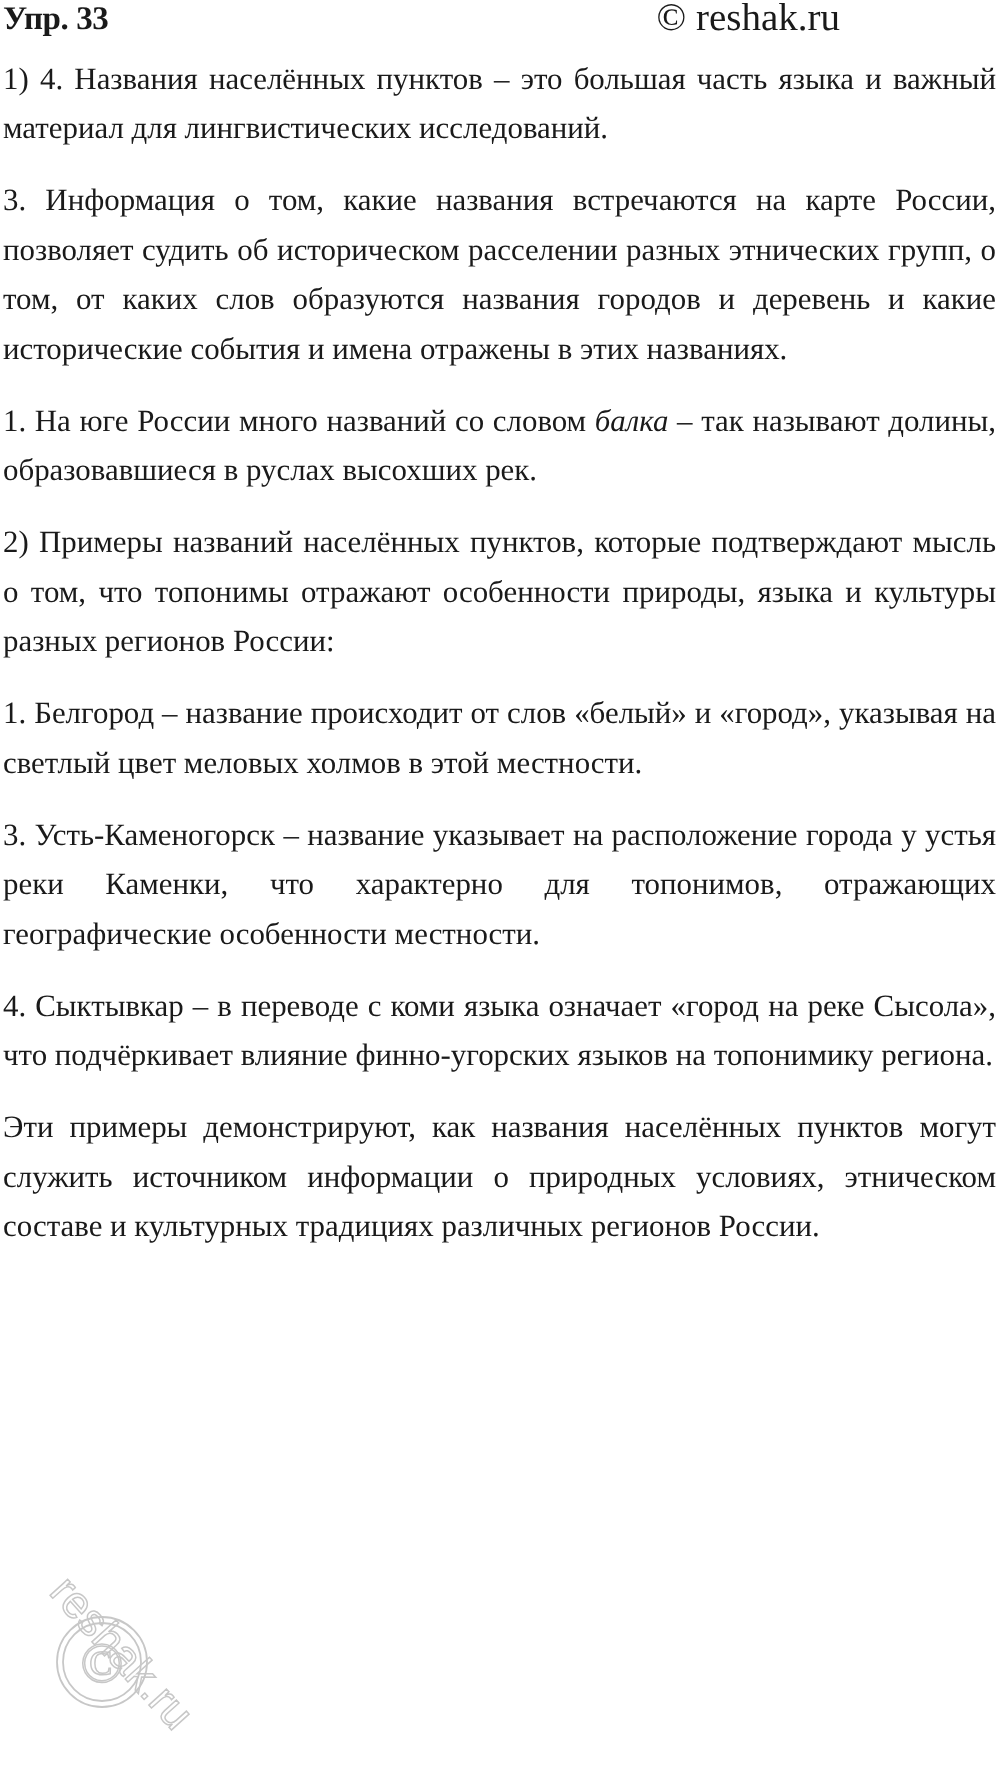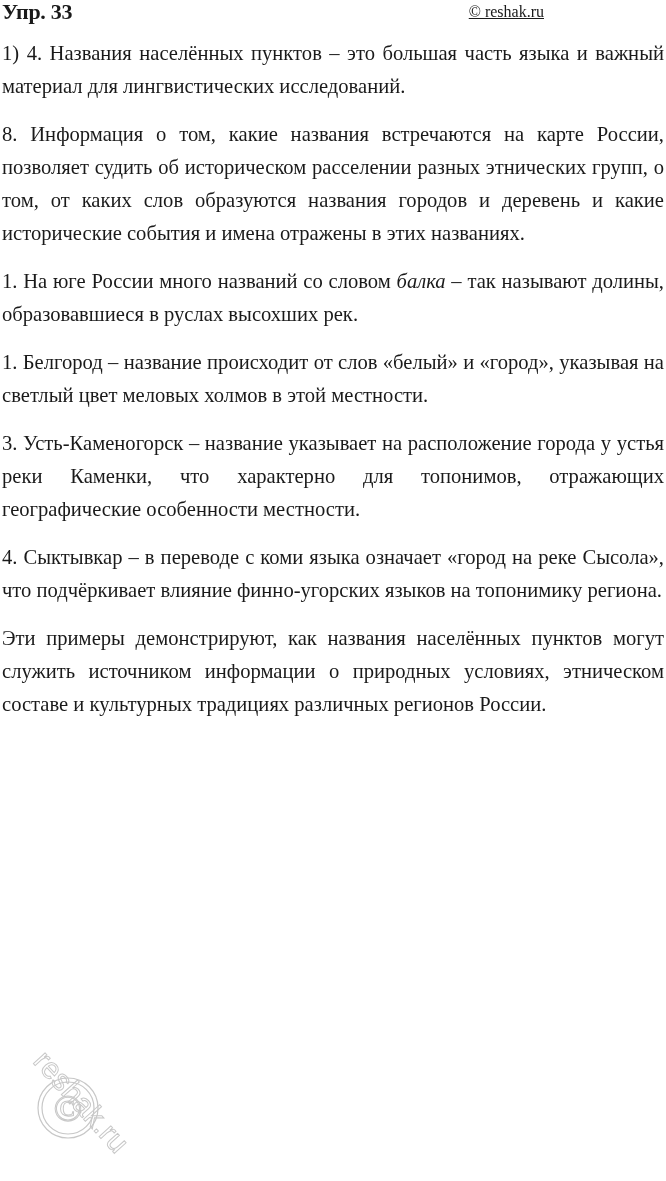--- a/index.html
+++ b/index.html
@@ -26,25 +26,24 @@
       position: absolute;
       left: 2px;
       top: -1px;
       font-size: 22px;
       font-weight: bold;
       line-height: 26px;
       letter-spacing: -0.3px;
     }
     .header-copyright {
       position: absolute;
-      right: 16px;
+      right: 0;
       top: -1px;
-      font-size: 16px;
+      font-size: 26px;
       line-height: 26px;
-      text-decoration: underline;
     }
     .content {
       position: absolute;
       top: 37px;
       left: 2px;
       width: 662px;
     }
     .para {
       margin: 0 0 15px 0;
       font-size: 20.6px;
@@ -71,24 +70,27 @@
 <div class="header">
   <div class="header-title">Упр. 33</div>
   <div class="header-copyright">© reshak.ru</div>
 </div>
 
 <div class="content">
   <p class="para">
     <span>1) 4. Названия населённых пунктов – это большая часть языка и важный материал для лингвистических исследований.</span>
   </p>
   <p class="para">
-    <span>8. Информация о том, какие названия встречаются на карте России, позволяет судить об историческом расселении разных этнических групп, о том, от каких слов образуются названия городов и деревень и какие исторические события и имена отражены в этих названиях.</span>
+    <span>3. Информация о том, какие названия встречаются на карте России, позволяет судить об историческом расселении разных этнических групп, о том, от каких слов образуются названия городов и деревень и какие исторические события и имена отражены в этих названиях.</span>
   </p>
   <p class="para">
     <span>1. На юге России много названий со словом </span><em>балка</em><span> – так называют долины, образовавшиеся в руслах высохших рек.</span>
+  </p>
+  <p class="para">
+    <span>2) Примеры названий населённых пунктов, которые подтверждают мысль о том, что топонимы отражают особенности природы, языка и культуры разных регионов России:</span>
   </p>
   <p class="para">
     <span>1. Белгород – название происходит от слов «белый» и «город», указывая на светлый цвет меловых холмов в этой местности.</span>
   </p>
   <p class="para">
     <span>3. Усть-Каменогорск – название указывает на расположение города у устья реки Каменки, что характерно для топонимов, отражающих географические особенности местности.</span>
   </p>
   <p class="para">
     <span>4. Сыктывкар – в переводе с коми языка означает «город на реке Сысола», что подчёркивает влияние финно-угорских языков на топонимику региона.</span>
   </p>

